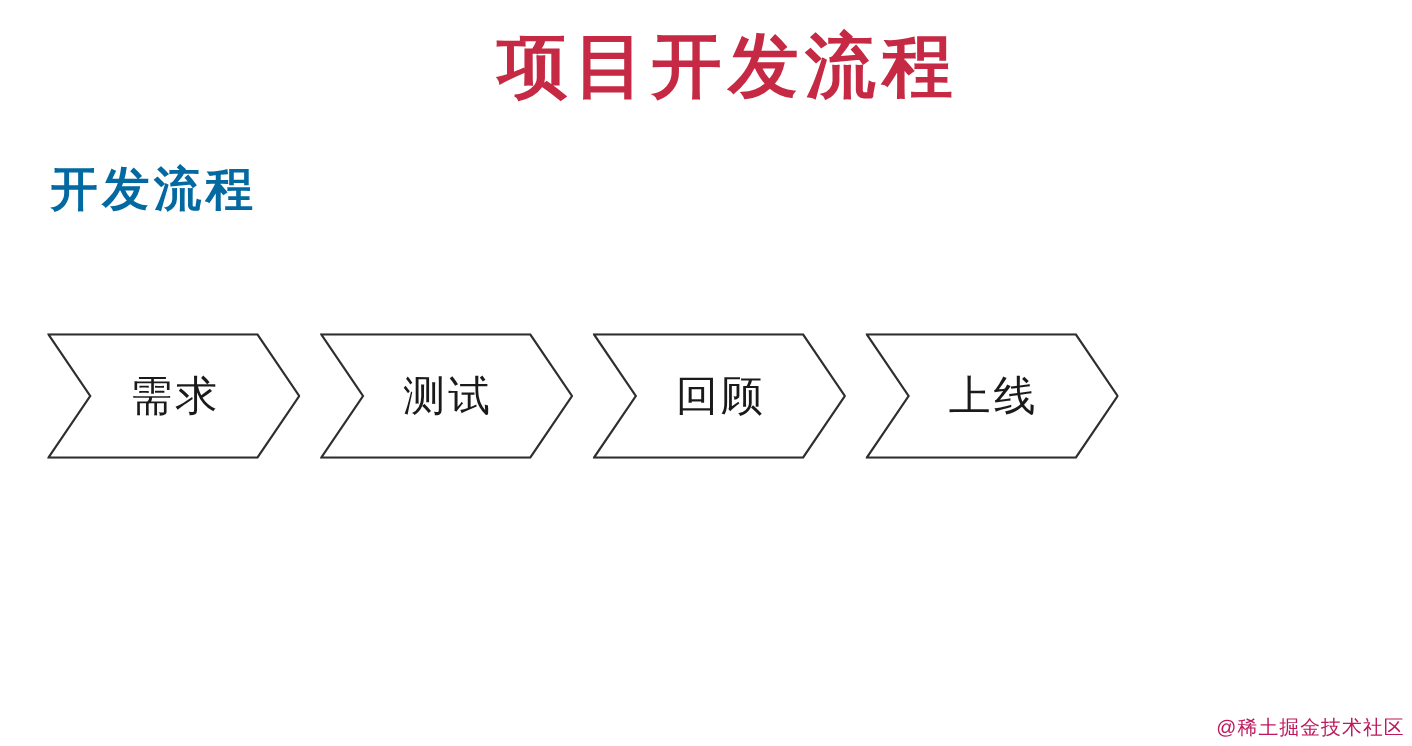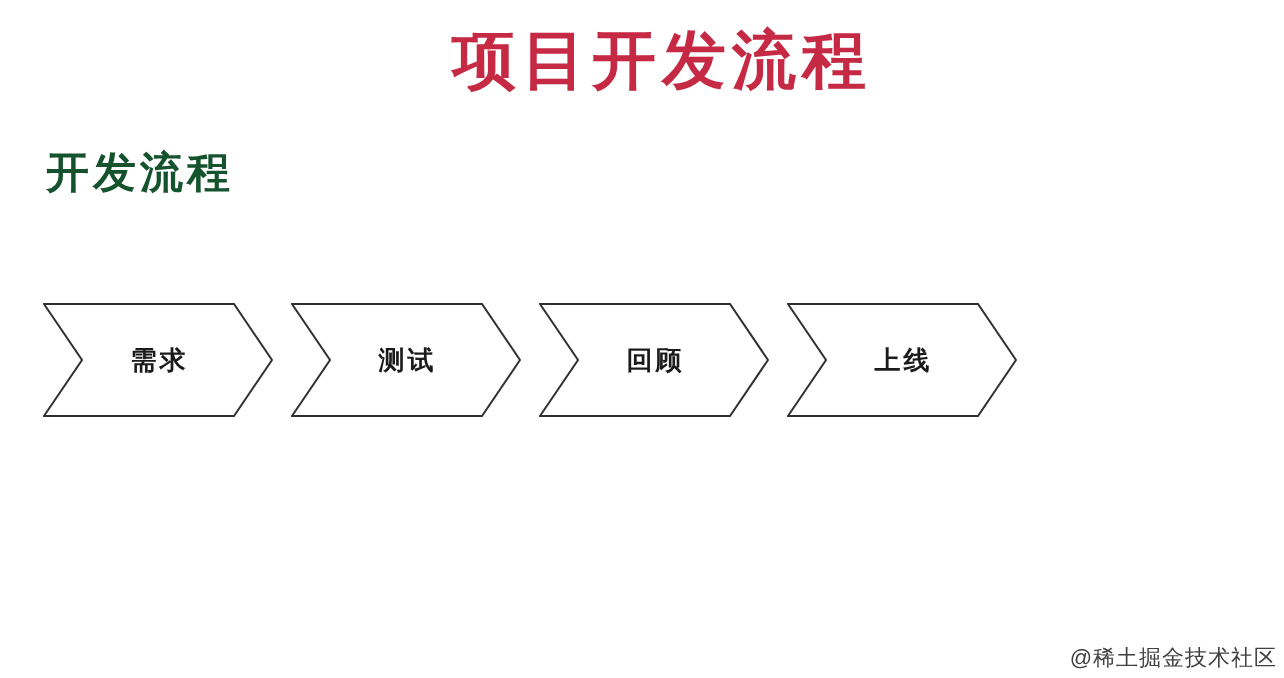--- a/index.html
+++ b/index.html
@@ -30,21 +30,21 @@
   }
 
   .section-heading {
     position: absolute;
     top: 143px;
     left: 46px;
     font-size: 43px;
     line-height: 58px;
     font-weight: 800;
     letter-spacing: 4px;
-    color: #14532d;
+    color: #0369a1;
     white-space: nowrap;
   }
 
   .flow-row {
     position: absolute;
     top: 303px;
     left: 43px;
     display: flex;
     gap: 18px;
   }
@@ -64,34 +64,34 @@
 
   .flow-step .step-label {
     position: absolute;
     top: 0;
     left: 0;
     right: 0;
     bottom: 0;
     display: flex;
     align-items: center;
     justify-content: center;
-    font-size: 26px;
+    font-size: 38px;
     letter-spacing: 3px;
     text-indent: 3px;
     color: #1a1a1a;
-    font-weight: 700;
+    font-weight: 400;
   }
 
   .watermark {
     position: absolute;
     right: 7px;
     bottom: 5px;
-    font-size: 22px;
+    font-size: 18px;
     letter-spacing: 1px;
-    color: #404040;
+    color: #be185d;
     white-space: nowrap;
   }
 </style>
 </head>
 <body>
 
 <div class="page-title">项目开发流程</div>
 
 <div class="section-heading">开发流程</div>
 

